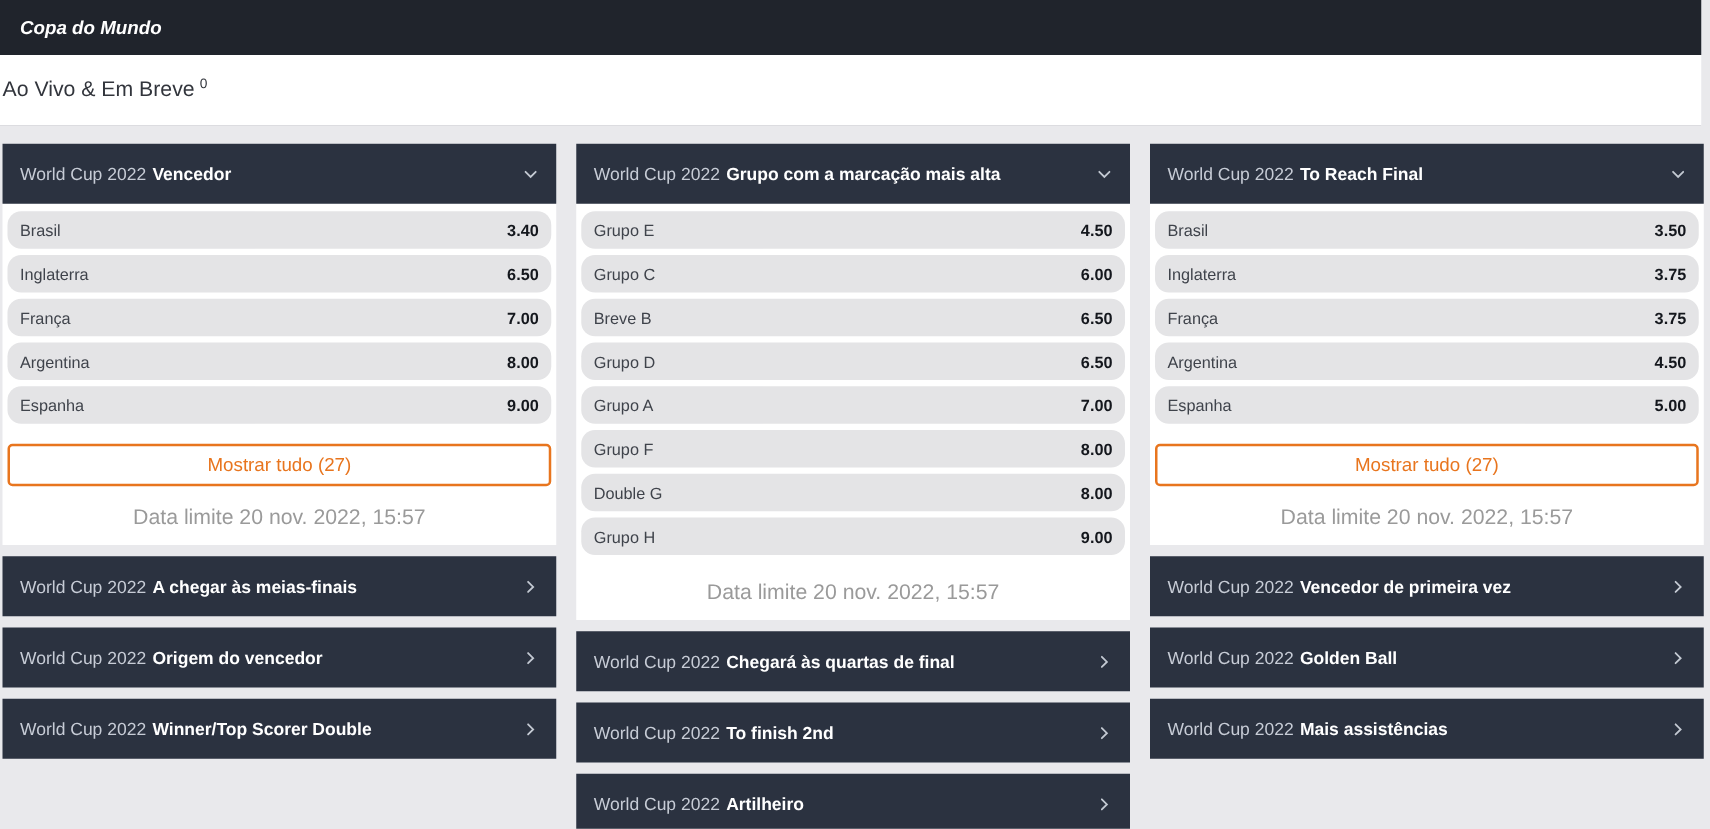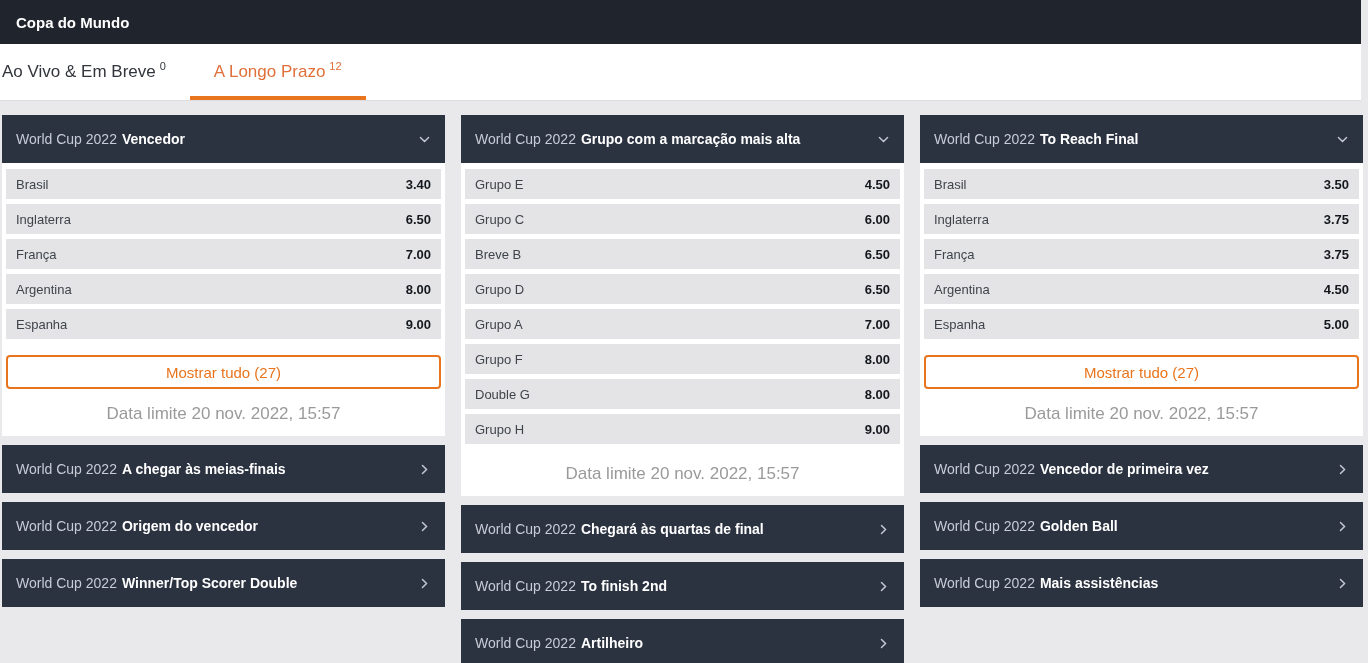--- a/index.html
+++ b/index.html
@@ -5,21 +5,21 @@
   html,body{margin:0;padding:0;}
   body{
     width:1368px;height:663px;overflow:hidden;
     background:#e9e9ec;
     font-family:"Liberation Sans", sans-serif;
     -webkit-font-smoothing:antialiased;
   }
   .topbar{
     height:44px;background:#20242c;color:#fff;
     display:flex;align-items:center;padding:0 16px;
-    font-size:15px;font-weight:bold;margin-right:7px;
+    font-size:15px;font-weight:bold;margin-right:7px;font-style:italic;
   }
   .tabbar{
     height:56px;background:#fff;border-bottom:1px solid #dcdce0;
     display:flex;align-items:flex-end;margin-right:7px;
   }
   .tab{
     position:relative;font-size:17px;color:#32353c;
     padding:0 2px 18px;margin-right:22px;cursor:pointer;white-space:nowrap;
   }
   .tab sup{font-size:11px;margin-left:4px;}
@@ -34,21 +34,21 @@
     height:48px;background:#2b3240;display:flex;align-items:center;
     padding:0 14px;font-size:14px;color:#fff;cursor:pointer;
   }
   .comp{color:#c7ccd6;font-weight:400;margin-right:5px;white-space:nowrap;}
   .market{font-weight:700;white-space:nowrap;}
   .chev{margin-left:auto;display:flex;align-items:center;}
   .rows{padding:6px 4px 0;}
   .row{
     height:30px;background:#e4e4e6;margin-bottom:5px;
     display:flex;align-items:center;padding:0 10px;
-    font-size:13px;color:#3f434b;cursor:pointer;
+    font-size:13px;color:#3f434b;cursor:pointer;border-radius:11px;
   }
   .odds{margin-left:auto;font-weight:700;color:#14171d;font-size:13px;}
   .showall-wrap{padding:11px 4px 0;}
   .showall{
     display:block;width:100%;height:34px;background:#fff;
     border:2px solid #e8751e;border-radius:4px;color:#e8751e;
     font-size:15px;font-family:inherit;cursor:pointer;box-sizing:border-box;
   }
   .deadline{text-align:center;font-size:17px;color:#9a9a9a;padding:15px 0 12px;}
   .collapsed{margin-top:9px;}
@@ -56,23 +56,20 @@
 </head>
 <body>
 
 <header class="topbar">
   <span>Copa do Mundo</span>
 </header>
 
 <nav class="tabbar">
   <div class="tab">
     <span>Ao Vivo &amp; Em Breve</span><sup>0</sup>
-  </div>
-  <div class="tab active">
-    <span>A Longo Prazo</span><sup>12</sup>
   </div>
 </nav>
 
 <main class="main" id="columns">
     <div class="col">
       <section class="card">
         <div class="card-header">
           <span class="comp">World Cup 2022</span>
           <span class="market">Vencedor</span>
           <span class="chev">

